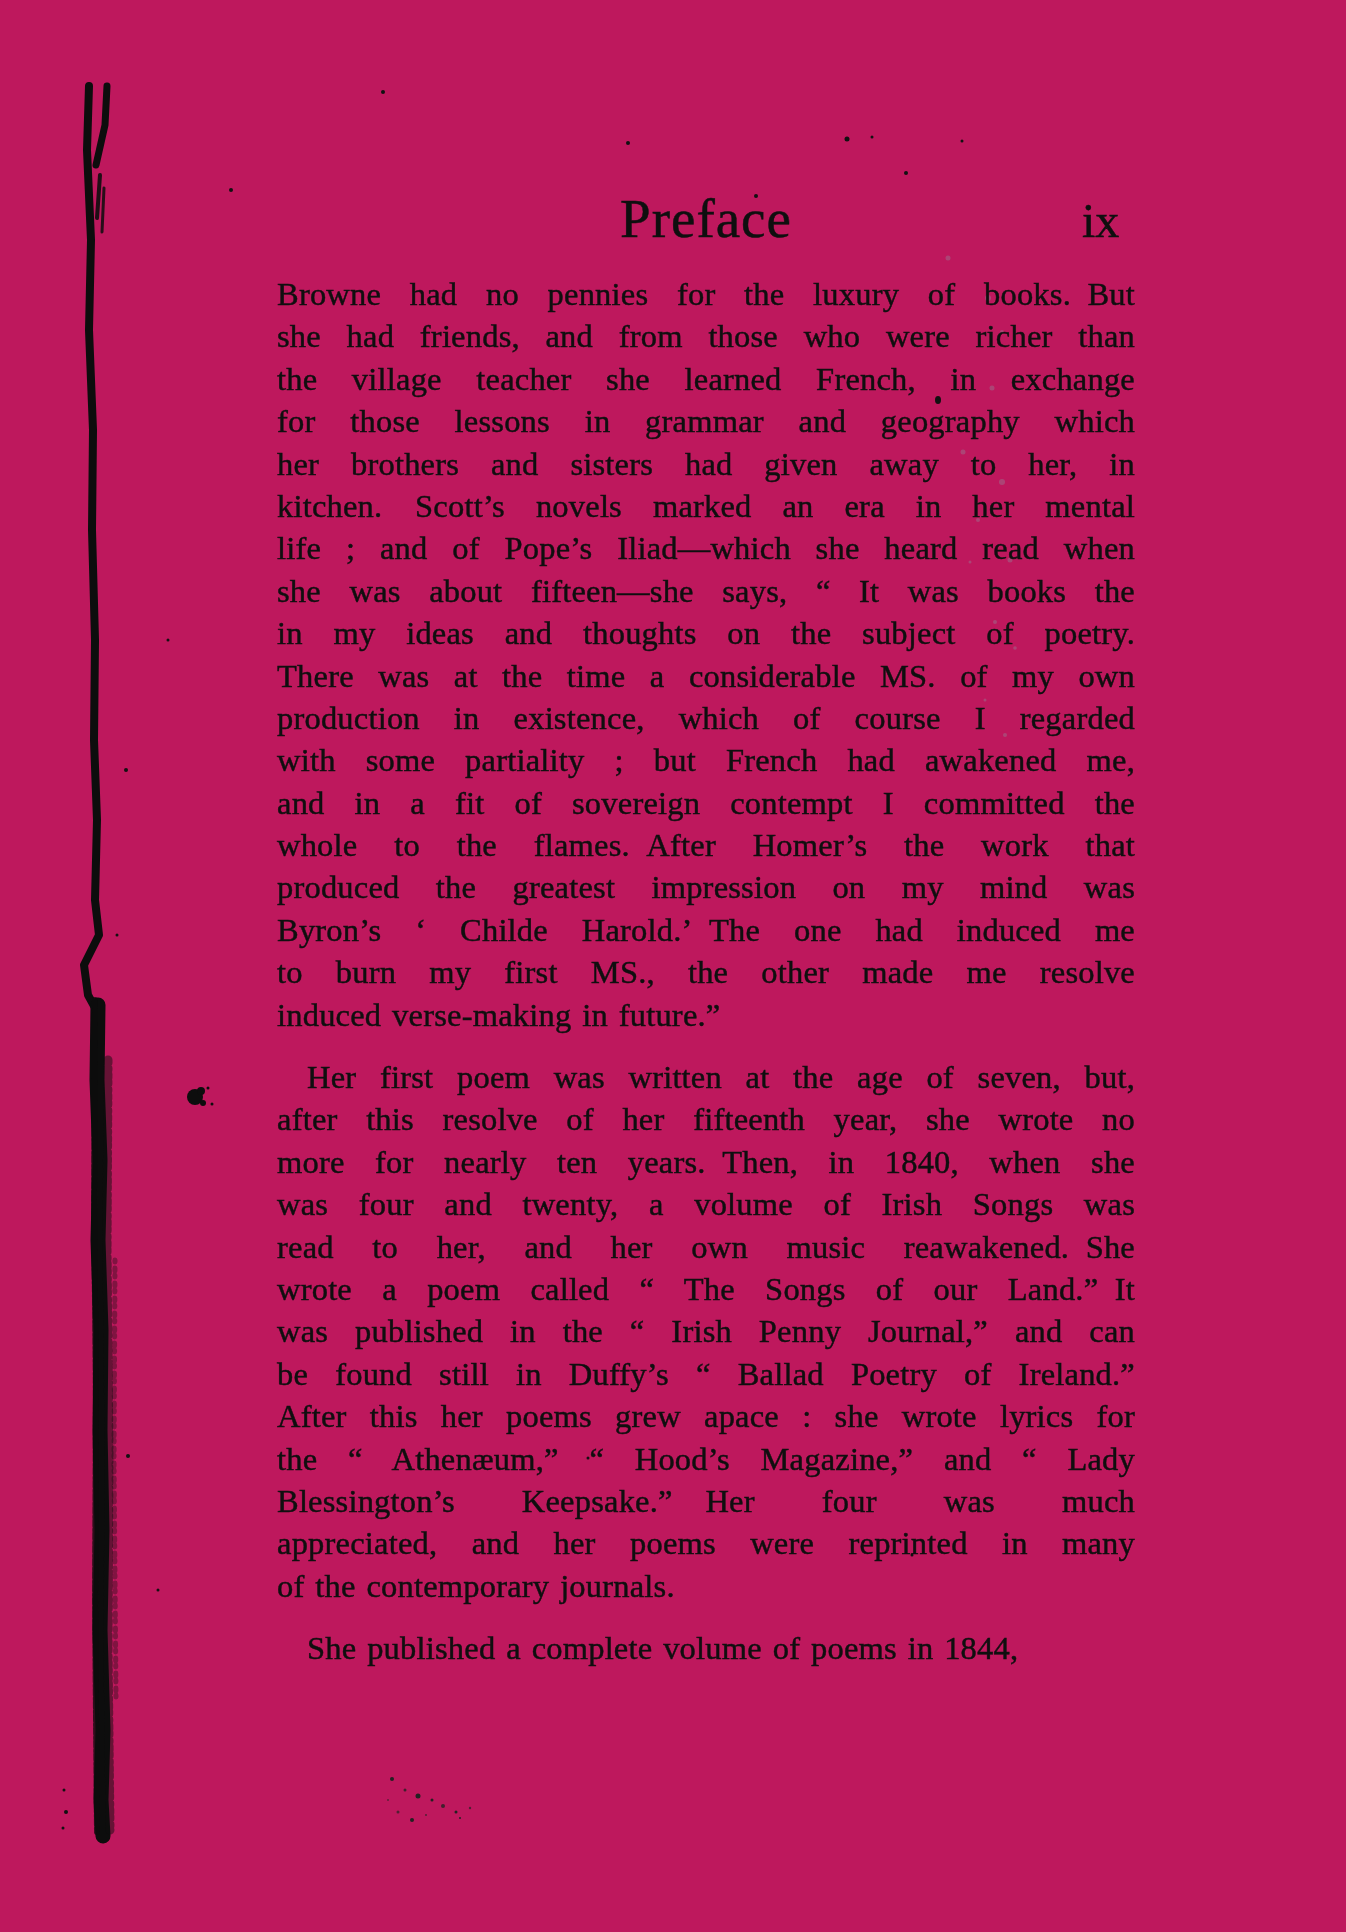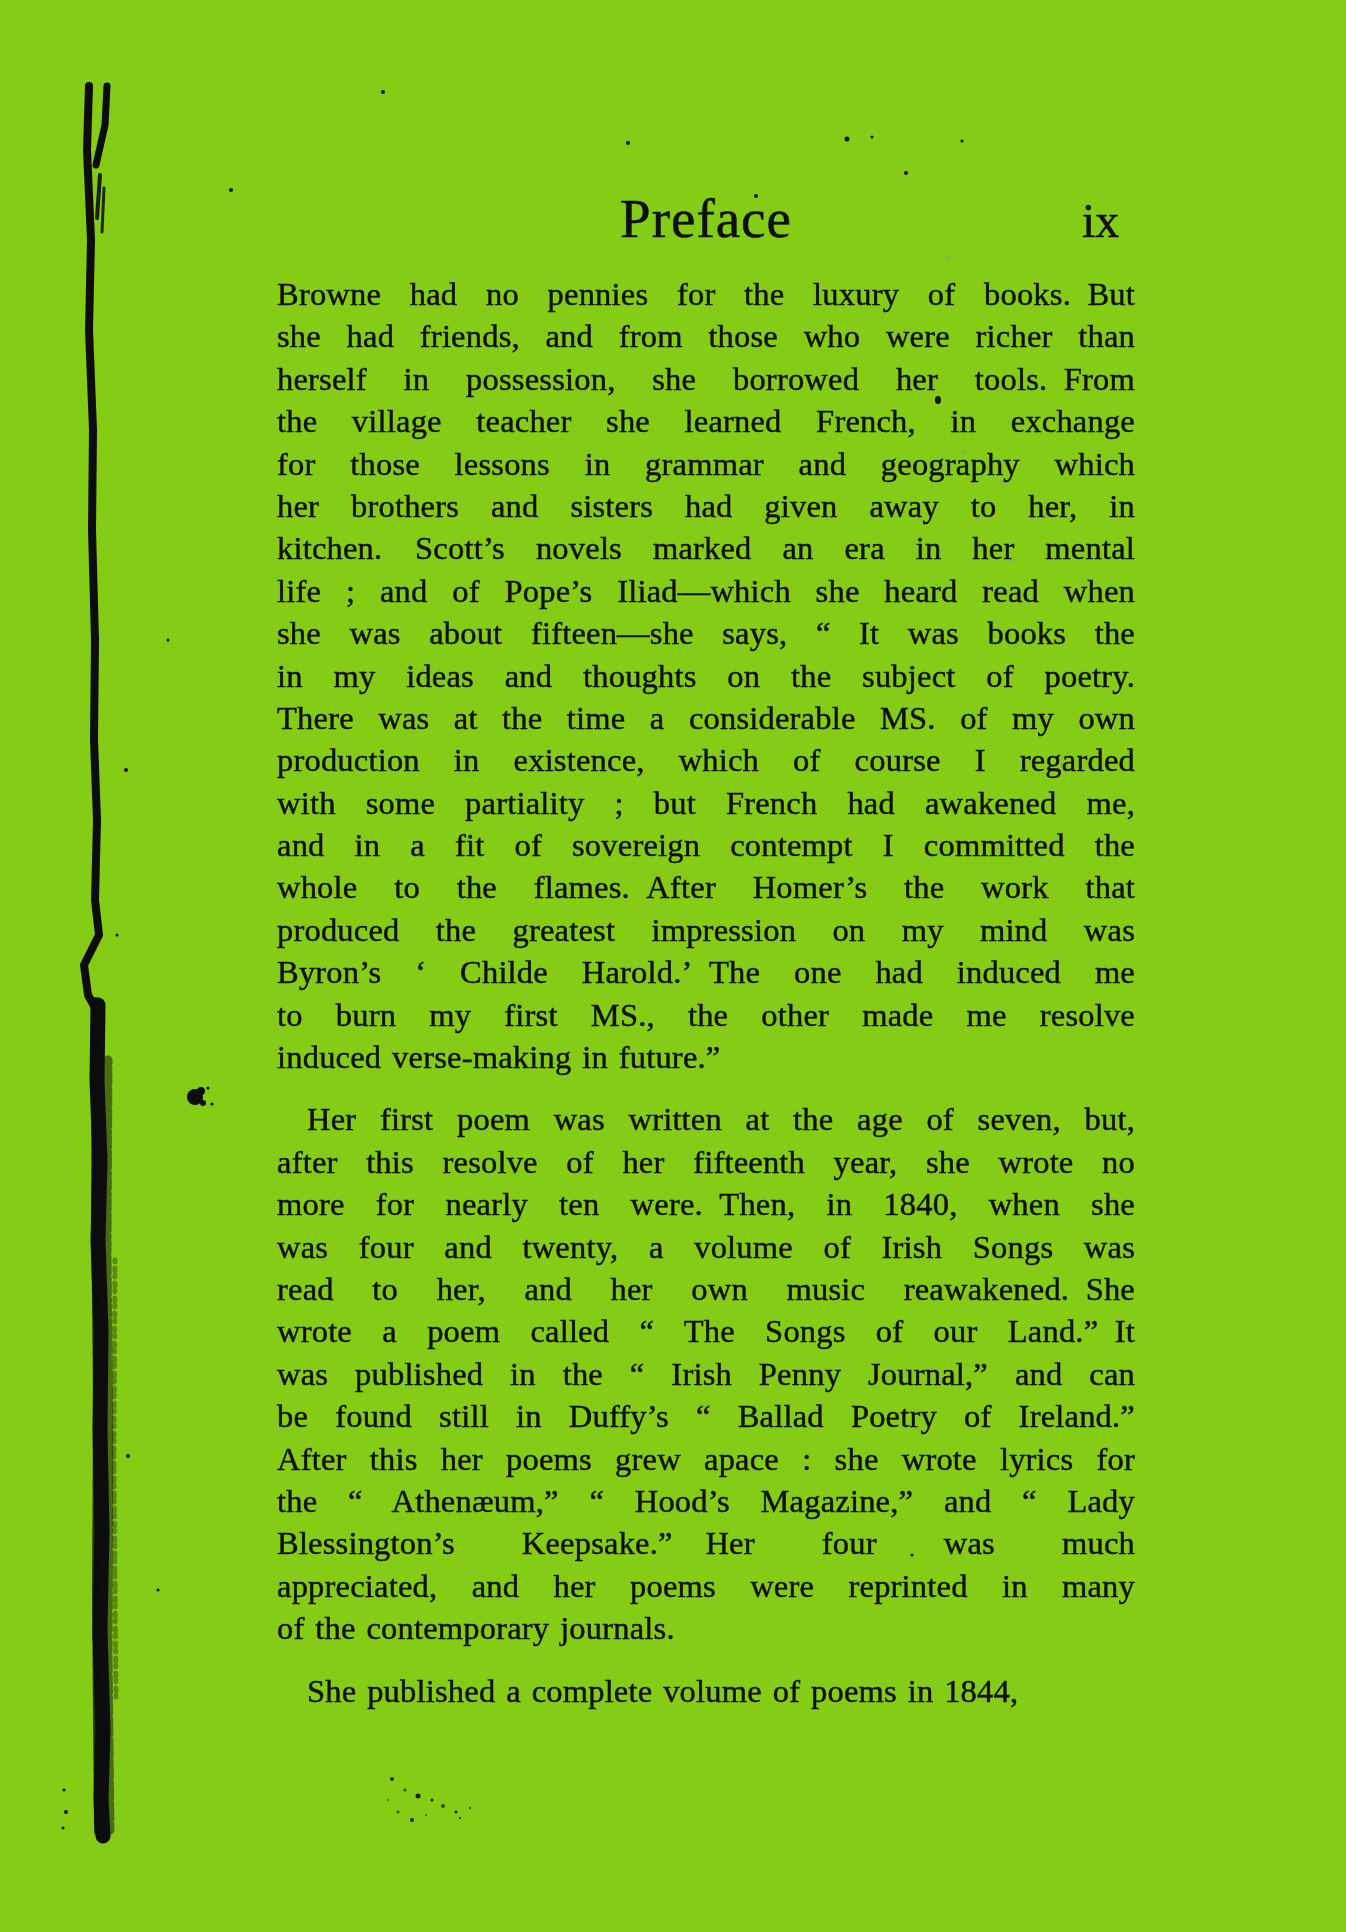--- a/index.html
+++ b/index.html
@@ -1,20 +1,20 @@
 <!DOCTYPE html>
 <html><head>
 <meta charset="utf-8">
 <style>
   html,body{margin:0;padding:0;background:#e8e8e8;}
   .page{
     position:relative;
     width:1346px;height:1932px;
     margin:0 auto;
-    background:#84cc16;
+    background:#be185d;
     overflow:hidden;
     font-family:"Liberation Serif","DejaVu Serif",serif;
     color:#0f0f0f;
   }
   .scan-art{position:absolute;left:0;top:0;pointer-events:none;}
   .page-header-title{
     position:absolute;
     left:277px;top:190px;width:858px;
     text-align:center;
     font-size:55px;line-height:58px;
@@ -128,40 +128,39 @@
       <circle cx="1005" cy="735" r="2"></circle>
     </g>
   </svg>
 
   <div class="page-header-title">Preface</div>
   <div class="page-number">ix</div>
 
   <div class="body-text">
       <div class="line">Browne had no pennies for the luxury of books. But</div>
       <div class="line">she had friends, and from those who were richer than</div>
-      <div class="line">herself in possession, she borrowed her tools. From</div>
       <div class="line">the village teacher she learned French, in exchange</div>
       <div class="line">for those lessons in grammar and geography which</div>
       <div class="line">her brothers and sisters had given away to her, in</div>
       <div class="line">kitchen. Scott’s novels marked an era in her mental</div>
       <div class="line">life ; and of Pope’s Iliad—which she heard read when</div>
       <div class="line">she was about fifteen—she says, “ It was books the</div>
       <div class="line">in my ideas and thoughts on the subject of poetry.</div>
       <div class="line">There was at the time a considerable MS. of my own</div>
       <div class="line">production in existence, which of course I regarded</div>
       <div class="line">with some partiality ; but French had awakened me,</div>
       <div class="line">and in a fit of sovereign contempt I committed the</div>
       <div class="line">whole to the flames. After Homer’s the work that</div>
       <div class="line">produced the greatest impression on my mind was</div>
       <div class="line">Byron’s ‘ Childe Harold.’ The one had induced me</div>
       <div class="line">to burn my first MS., the other made me resolve</div>
       <div class="line para-end">induced verse-making in future.”</div>
       <div class="line indent">Her first poem was written at the age of seven, but,</div>
       <div class="line">after this resolve of her fifteenth year, she wrote no</div>
-      <div class="line">more for nearly ten were. Then, in 1840, when she</div>
+      <div class="line">more for nearly ten years. Then, in 1840, when she</div>
       <div class="line">was four and twenty, a volume of Irish Songs was</div>
       <div class="line">read to her, and her own music reawakened. She</div>
       <div class="line">wrote a poem called “ The Songs of our Land.” It</div>
       <div class="line">was published in the “ Irish Penny Journal,” and can</div>
       <div class="line">be found still in Duffy’s “ Ballad Poetry of Ireland.”</div>
       <div class="line">After this her poems grew apace : she wrote lyrics for</div>
       <div class="line">the “ Athenæum,” “ Hood’s Magazine,” and “ Lady</div>
       <div class="line">Blessington’s Keepsake.” Her four was much</div>
       <div class="line">appreciated, and her poems were reprinted in many</div>
       <div class="line para-end">of the contemporary journals.</div>

